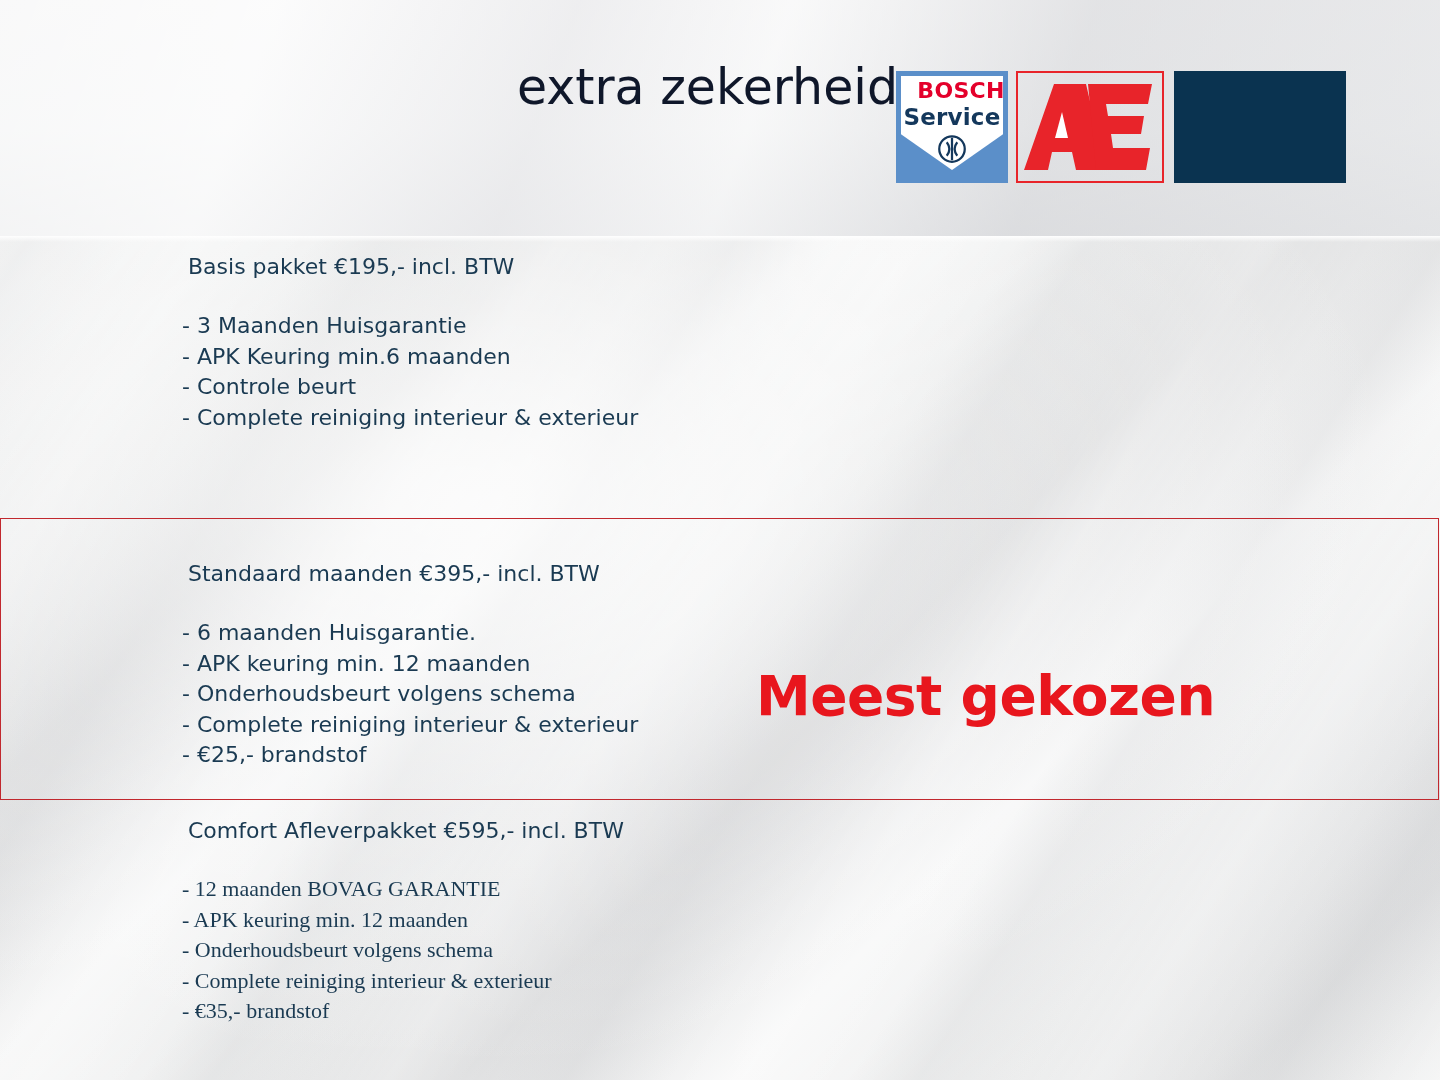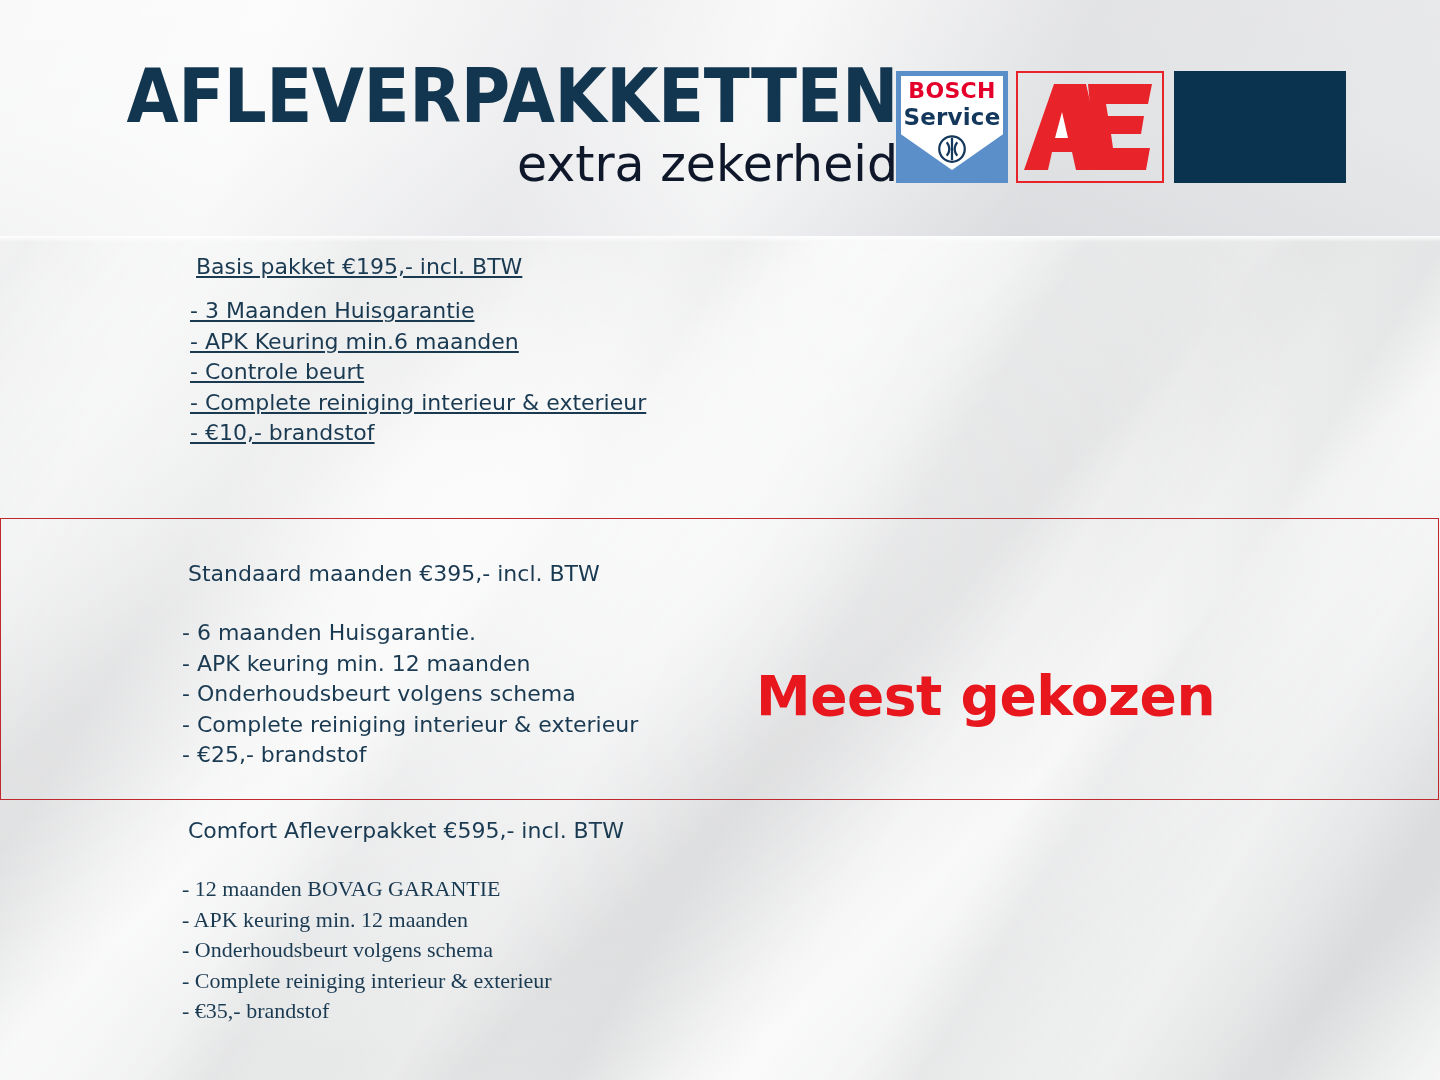--- a/index.html
+++ b/index.html
@@ -127,21 +127,21 @@
   .bosch-shield {
     position: absolute;
     left: 5px; top: 5px;
     width: 102px;
     height: 94px;
     background: #ffffff;
     clip-path: polygon(0% 0%, 100% 0%, 100% 62%, 50% 100%, 0% 62%);
   }
   .bosch-word {
     position: absolute;
-    left: 0; top: 9px;
+    left: 9px; top: 9px;
     width: 112px;
     text-align: center;
     font-size: 22px;
     font-weight: 700;
     letter-spacing: 0.3px;
     color: #e4002b;
     line-height: 1;
   }
   .bosch-service-word {
     position: absolute;
@@ -201,22 +201,22 @@
     padding: 0;
     list-style: none;
   }
   .pkg-list li {
     font-size: 22px;
     font-weight: 400;
     line-height: 30.4px;
     white-space: nowrap;
   }
 
-  #pkg-basis      { left: 196px; top: 254px; text-decoration: underline; }
-  #pkg-basis .pkg-list { margin-top: 16px; margin-left: -6px; }
+  #pkg-basis      { left: 188px; top: 254px; }
+  #pkg-basis .pkg-list { margin-top: 31px; margin-left: -6px; }
 
   #pkg-standaard  { left: 188px; top: 561px; }
   #pkg-standaard .pkg-list { margin-top: 31px; margin-left: -6px; }
 
   #pkg-comfort    { left: 188px; top: 818px; }
   #pkg-comfort .pkg-list { margin-top: 30px; margin-left: -6px; font-family: Liberation Serif, serif; }
 
   
   .highlight-frame {
     position: absolute;
@@ -247,21 +247,20 @@
 <div class="slide">
 
   <div class="bg-base"></div>
   <div class="bg-streak"></div>
   <div class="bg-vignette"></div>
 
   <div class="header-band"></div>
   <div class="header-underlight"></div>
 
   <div class="title-wrap">
-    <div class="title-main">AFLEVERPAKKETTEN</div>
     <div class="title-sub">extra zekerheid</div>
   </div>
 
   <div class="logo-row">
 
     <div class="bosch-logo">
       <div class="bosch-shield"></div>
       <div class="bosch-word">BOSCH</div>
       <div class="bosch-service-word">Service</div>
       <svg class="bosch-mark" viewBox="0 0 40 40">
@@ -288,21 +287,20 @@
   <div class="highlight-frame"></div>
   <div class="highlight-badge">Meest gekozen</div>
 
   <div class="pkg" id="pkg-basis">
     <div class="pkg-title">Basis pakket €195,- incl. BTW</div>
     <ul class="pkg-list">
       <li>- 3 Maanden Huisgarantie</li>
       <li>- APK Keuring min.6 maanden</li>
       <li>- Controle beurt</li>
       <li>- Complete reiniging interieur &amp; exterieur</li>
-      <li>- €10,- brandstof</li>
     </ul>
   </div>
 
   <div class="pkg" id="pkg-standaard">
     <div class="pkg-title">Standaard maanden €395,- incl. BTW</div>
     <ul class="pkg-list">
       <li>- 6 maanden Huisgarantie.</li>
       <li>- APK keuring min. 12 maanden</li>
       <li>- Onderhoudsbeurt volgens schema</li>
       <li>- Complete reiniging interieur &amp; exterieur</li>

